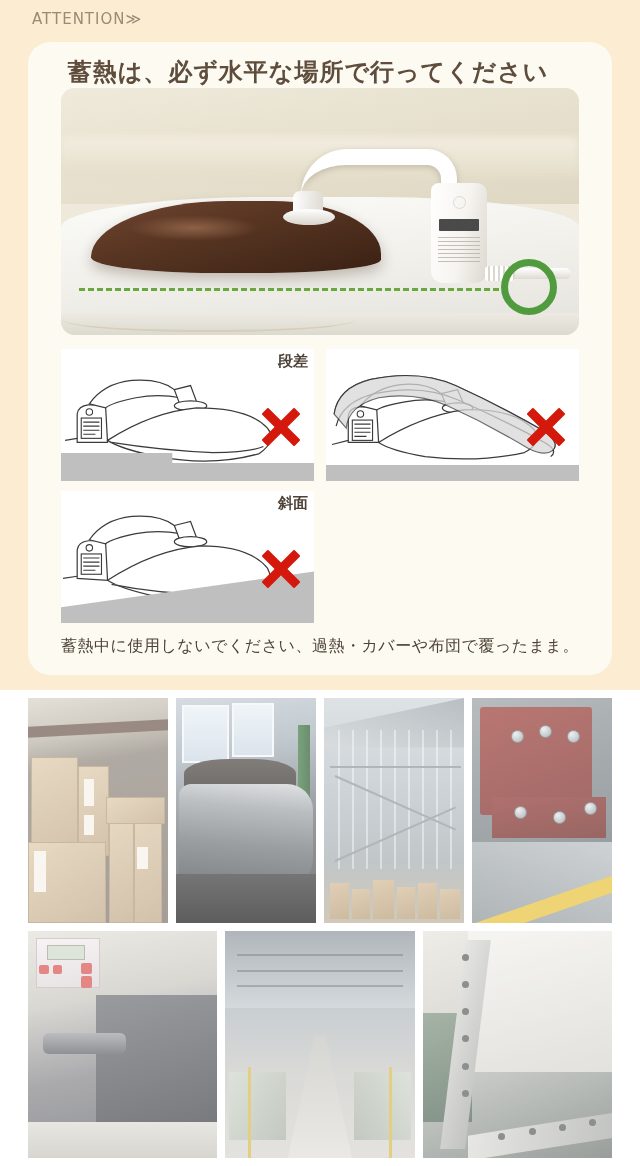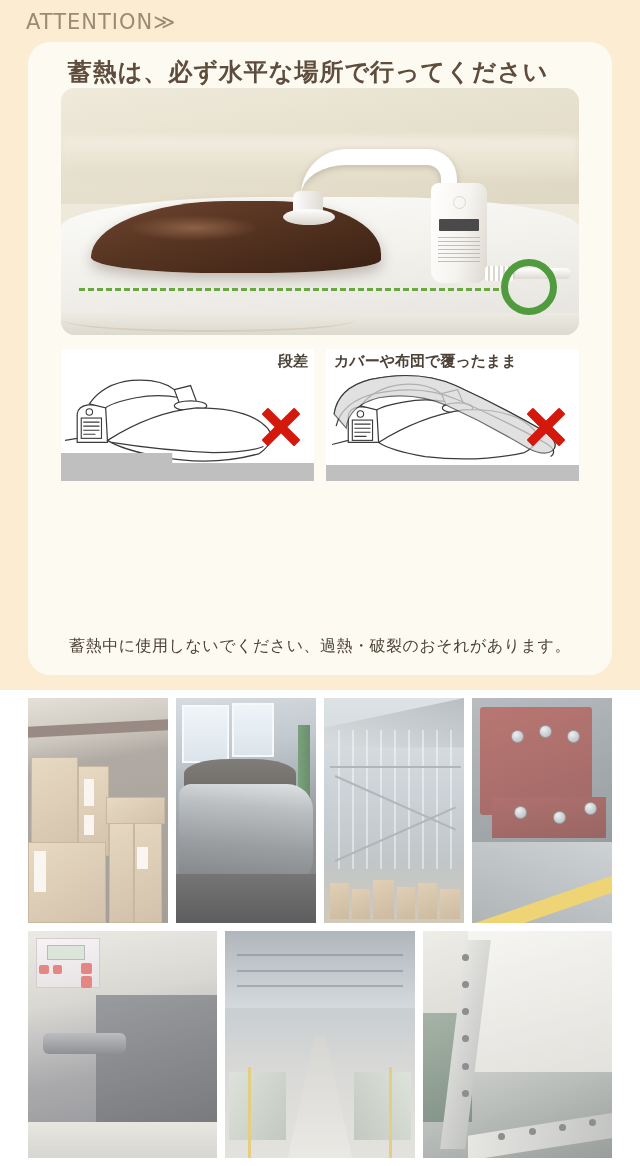--- a/index.html
+++ b/index.html
@@ -13,22 +13,22 @@
 
   
   .attention-section{
     position:absolute; left:0; top:0; width:640px; height:690px;
     background:#fbecd2;
   }
   .att-head{
     position:absolute; left:0; top:8px; width:640px; height:30px;
   }
   .att-head-left{
-    position:absolute; left:26px; top:2px;
-    font-size:21px; letter-spacing:1px; color:#9b8a74; font-weight:400;
+    position:absolute; left:32px; top:2px;
+    font-size:15px; letter-spacing:1px; color:#9b8a74; font-weight:400;
   }
   .att-head-right{
     position:absolute; right:22px; top:2px;
     font-size:17px; color:#9b8a74; font-weight:400;
   }
 
   .card{
     position:absolute; left:28px; top:42px; width:584px; height:633px;
     background:#fdfaf1; border-radius:22px;
   }
@@ -340,21 +340,20 @@
             <path d="M22 72h16M22 76h16M22 80h16M22 84h12"></path>
             <path d="M16 88 L4 90"></path>
           </g>
         </svg>
         <div class="ground step"></div>
         <div class="xmark"></div>
       </div>
 
 
       <div class="panel">
-        <div class="panel-label left">カバーや布団で覆ったまま</div>
         <svg class="ill" viewBox="0 0 250 130" preserveAspectRatio="none">
           <g fill="#fff" stroke="#3b3b3b" stroke-width="1.2">
             <path d="M22 92 L22 66 Q23 58 33 57 L50 57 L52 92 Z"></path>
             <path d="M34 56 Q48 38 74 35 Q100 33 114 44 L120 52 Q98 48 78 52 Q56 56 50 60 Z"></path>
             <path d="M114 44 L130 40 L136 54 L120 58 Z"></path>
             <ellipse cx="130" cy="58" rx="15" ry="5"></ellipse>
             <path d="M52 92 Q94 66 136 60 Q186 58 206 80 Q214 92 196 102 Q150 112 98 106 Q64 100 52 92 Z"></path>
           </g>
           <path d="M8 64 Q12 38 44 30 Q92 20 128 36 Q172 56 214 80 Q232 92 224 100" fill="none" stroke="#3b3b3b" stroke-width="1.2"></path>
           <path d="M10 76 Q16 52 48 44 Q94 34 130 50 Q176 70 216 92 Q230 100 222 106" fill="none" stroke="#3b3b3b" stroke-width="1.2"></path>
@@ -364,24 +363,45 @@
             <circle cx="34" cy="64" r="3.2"></circle>
             <rect x="26" y="70" width="20" height="20"></rect>
             <path d="M28 74h16M28 78h16M28 82h16M28 86h12"></path>
             <path d="M22 90 L6 94"></path>
           </g>
         </svg>
         <div class="ground flat2"></div>
         <div class="xmark"></div>
       </div>
 
-
-    </div>
-
-    <div class="card-note">蓄熱中に使用しないでください、過熱・破裂のおそれがあります。</div>
+      <div class="panel">
+        <div class="panel-label">斜面</div>
+        <svg class="ill" viewBox="0 0 250 130" preserveAspectRatio="none">
+          <g fill="#fff" stroke="#3b3b3b" stroke-width="1.2">
+            <path d="M16 86 L16 58 Q17 50 27 49 L44 49 L46 88 Z"></path>
+            <path d="M28 48 Q42 28 70 25 Q98 23 112 34 L118 42 Q96 38 74 42 Q50 47 44 52 Z"></path>
+            <path d="M112 34 L128 30 L134 46 L118 50 Z"></path>
+            <ellipse cx="128" cy="50" rx="16" ry="5"></ellipse>
+            <path d="M46 88 Q92 58 138 54 Q186 54 204 76 Q212 90 194 102 Q146 114 94 104 Q58 96 46 88 Z"></path>
+            <path d="M50 92 Q100 102 152 102 Q188 101 198 94"></path>
+          </g>
+          <g fill="none" stroke="#3b3b3b" stroke-width="1.1">
+            <circle cx="28" cy="56" r="3.2"></circle>
+            <rect x="20" y="62" width="20" height="20"></rect>
+            <path d="M22 66h16M22 70h16M22 74h16M22 78h12"></path>
+            <path d="M16 84 L2 86"></path>
+          </g>
+        </svg>
+        <div class="ground slope"></div>
+        <div class="xmark"></div>
+      </div>
+
+    </div>
+
+    <div class="card-note">蓄熱中に使用しないでください、過熱・カバーや布団で覆ったまま。</div>
   </div>
 </div>
 
 <div class="collage">
 
   <div class="row-top">
 
     <div class="ph p1">
       <div class="beam"></div>
       <div class="bx" style="left:2%;top:26%;width:34%;height:44%;"></div>

